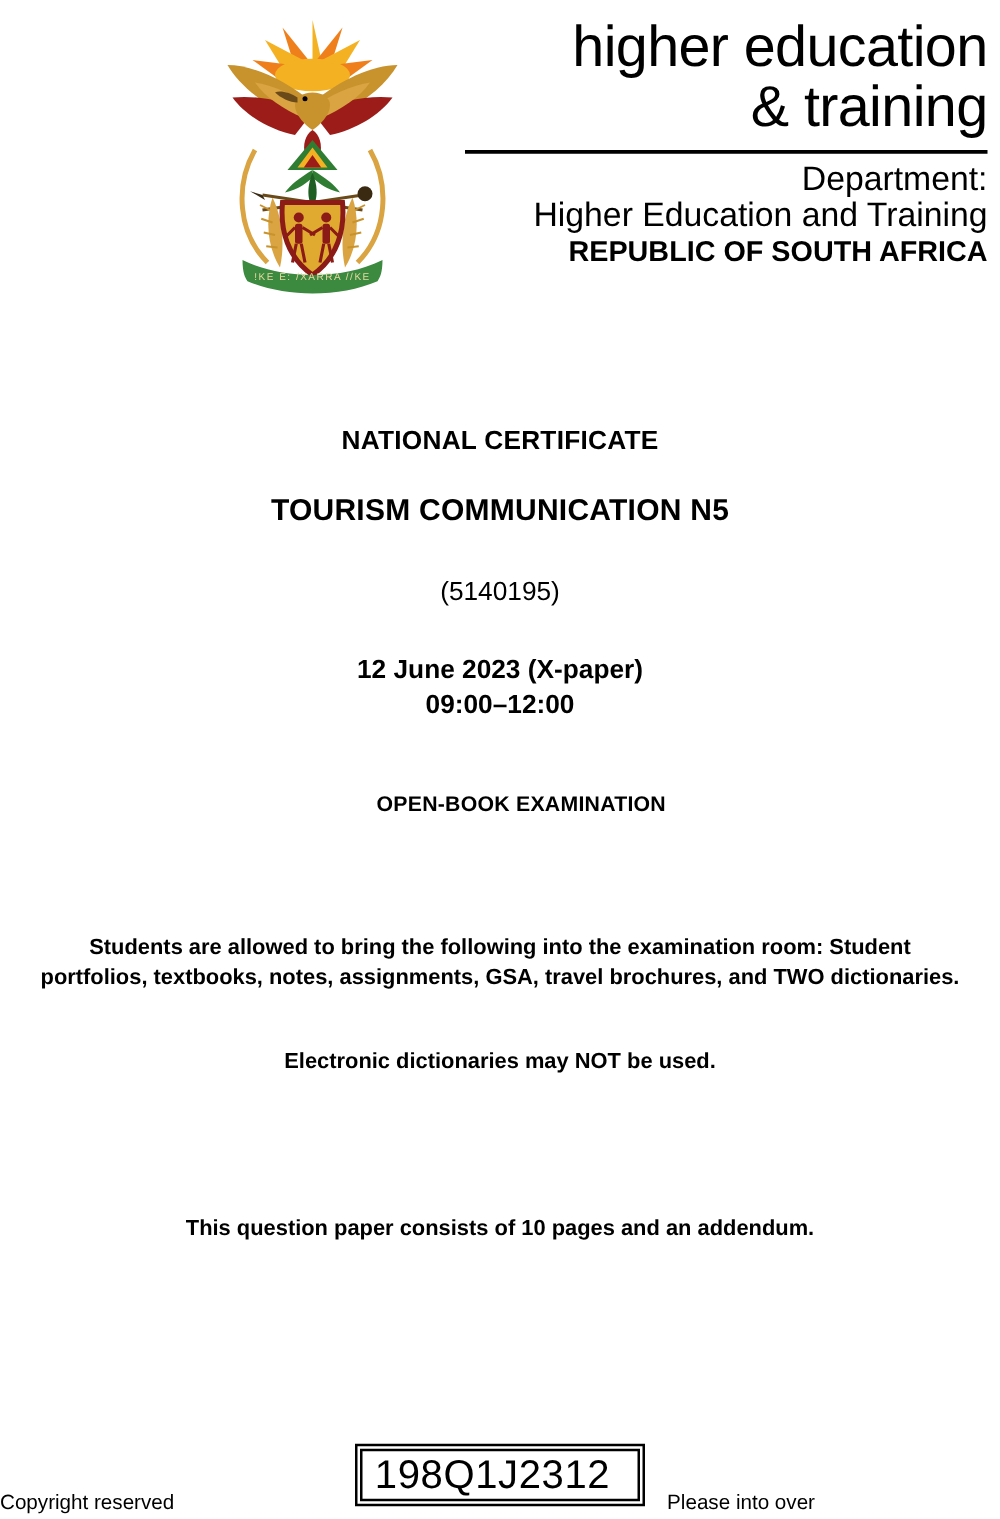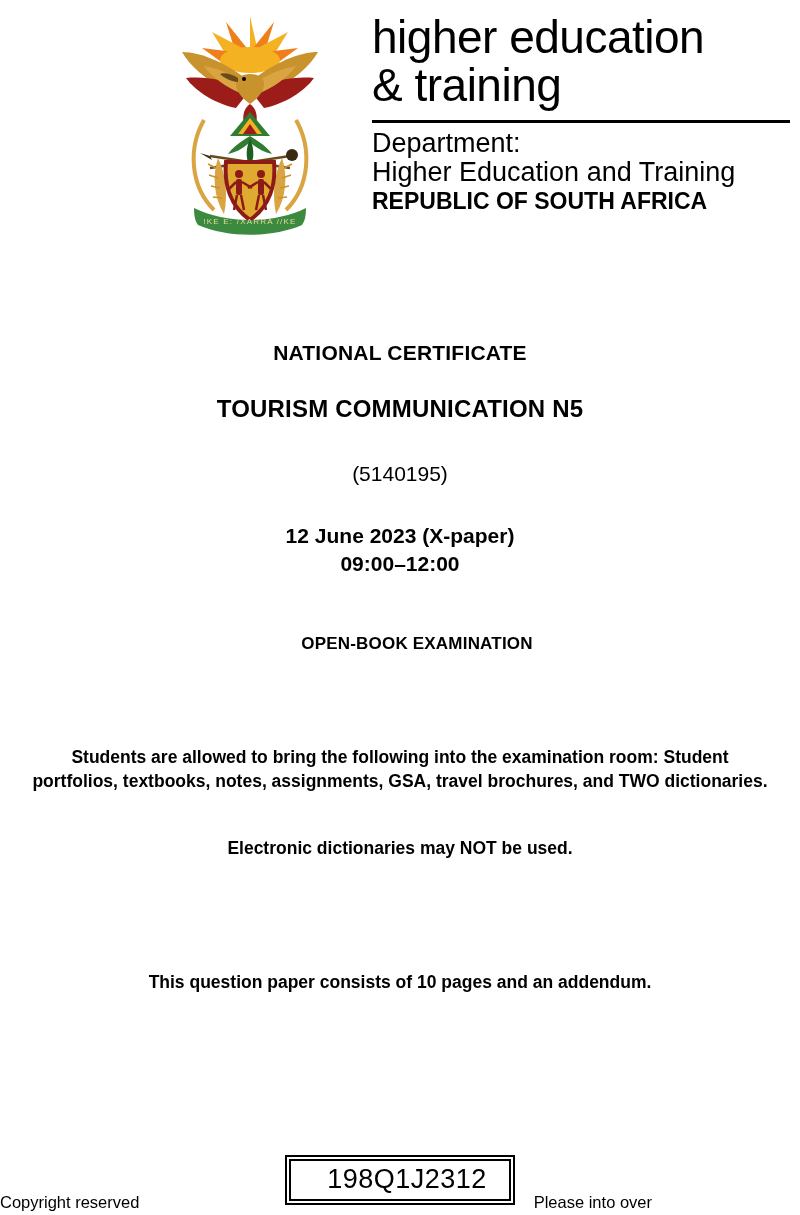--- a/index.html
+++ b/index.html
@@ -31,20 +31,21 @@
     height: 228px;
     flex: 0 0 168px;
     position: relative;
   }
   .crest svg { display: block; width: 100%; height: 100%; }
 
   .lh-text {
     flex: 1 1 auto;
     padding-left: 38px;
     padding-top: 6px;
+    text-align: right;
   }
   .lh-line1, .lh-line2 {
     font-size: 46px;
     line-height: 46px;
     font-weight: 300;
     letter-spacing: -0.5px;
     white-space: nowrap;
   }
   .lh-line2 { margin-top: 2px; }
   .lh-rule {
@@ -99,22 +100,22 @@
     display: flex;
     justify-content: center;
   }
   .codebox-outer {
     border: 2px solid #000;
     padding: 2px;
     background: #fff;
   }
   .codebox-inner {
     border: 2px solid #000;
-    padding: 3px 22px 5px 36px;
-    font-size: 27px;
+    padding: 3px 22px 5px 10px;
+    font-size: 32px;
     line-height: 30px;
     letter-spacing: 0.5px;
     white-space: nowrap;
   }
 
   
   .footer {
     position: absolute;
     bottom: 3px;
     left: 0;

